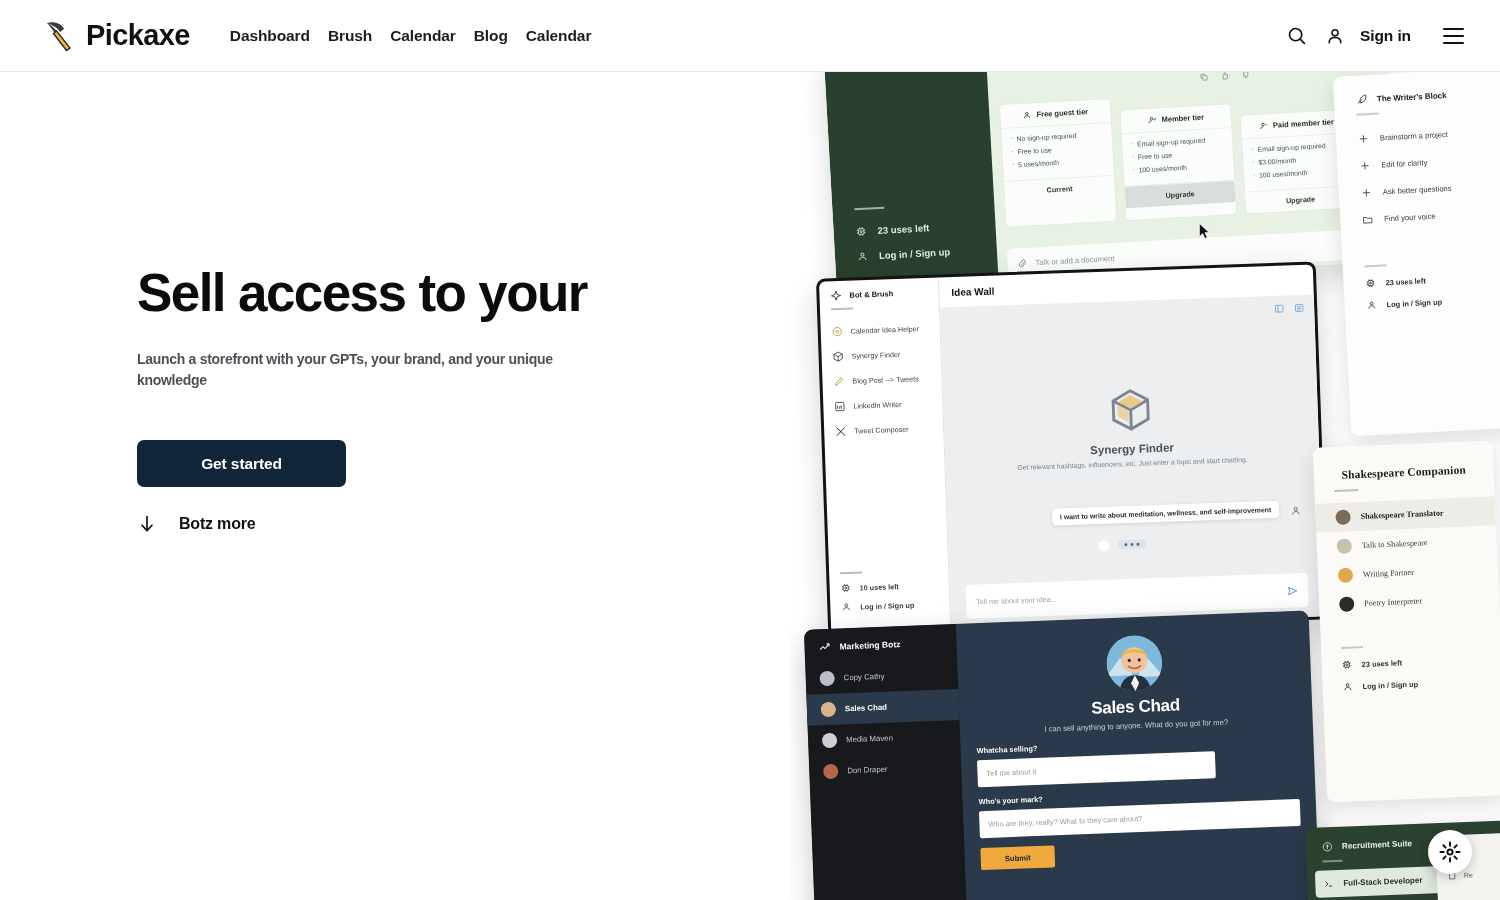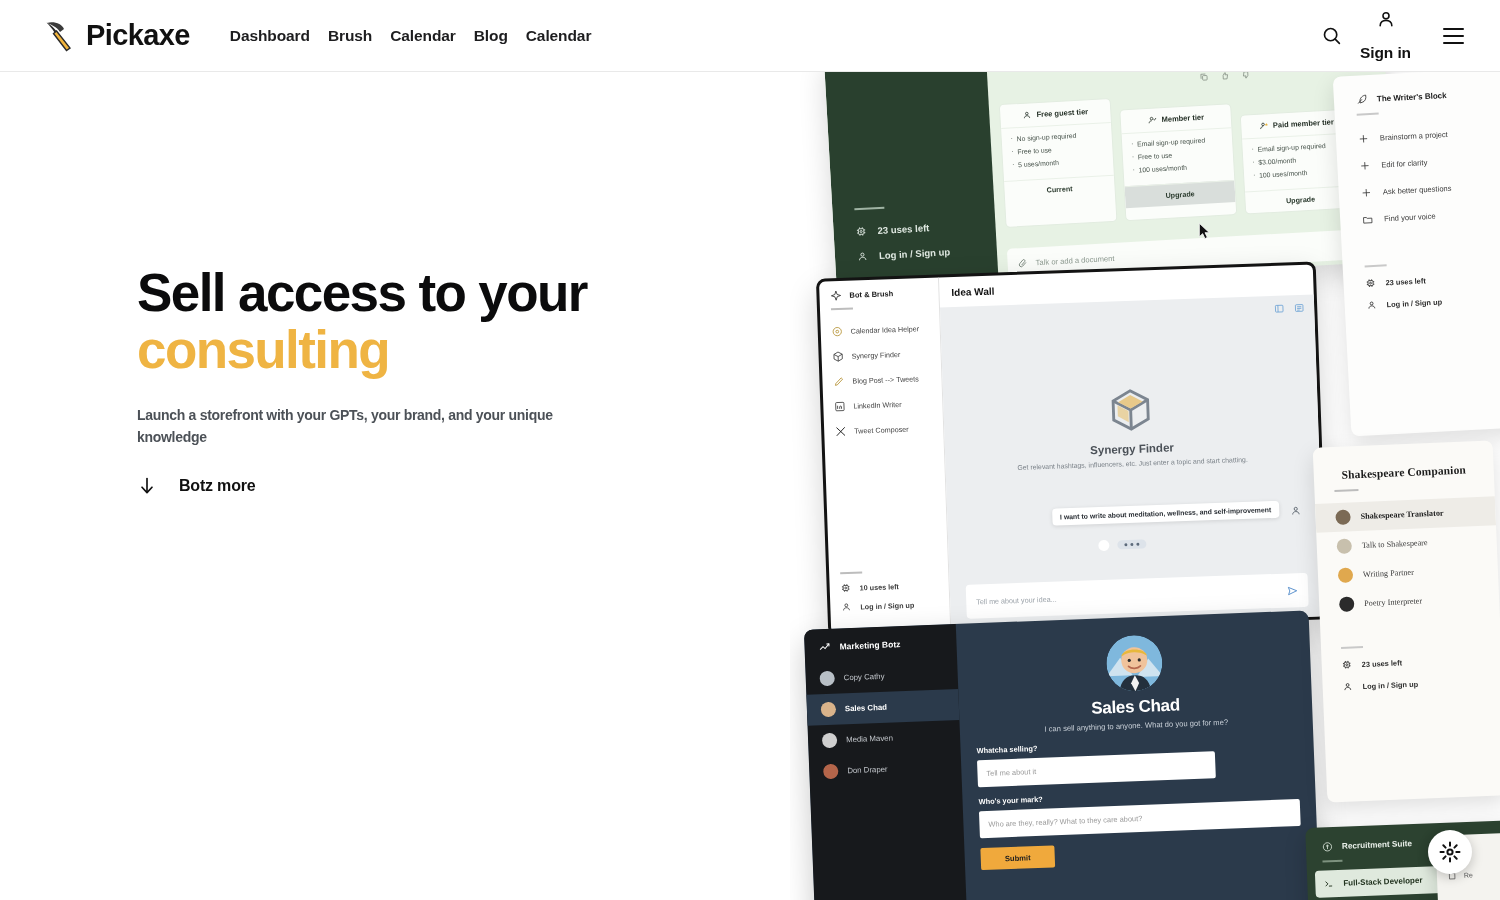--- a/index.html
+++ b/index.html
@@ -29,21 +29,21 @@
   .nav { display: flex; align-items: center; gap: 18px; margin-left: 40px; }
   .nav-link {
     font-size: 15.5px; font-weight: 600; color: #1d1d1f; letter-spacing: -0.1px;
     cursor: pointer; text-decoration: none;
   }
   .header-right {
     margin-left: auto; margin-right: 36px;
     display: flex; align-items: center; gap: 18px;
   }
   .icon-btn { display:flex; align-items:center; justify-content:center; cursor:pointer; }
-  .signin-group { display:flex; align-items:center; gap: 15px; cursor:pointer;flex-direction:column; }
+  .signin-group { display:flex; align-items:center; gap: 15px; cursor:pointer; }
   .signin-label { font-size: 15.5px; font-weight: 700; color: #111; letter-spacing: -0.1px; }
   .hamburger { margin-left: 14px; display:flex; flex-direction:column; gap:5px; cursor:pointer; }
   .hamburger span { display:block; width: 21px; height: 2px; background:#111; border-radius:1px; }
 
   
   .hero-left { position: absolute; left: 137px; top: 265px; width: 560px; }
   .hero-title {
     font-size: 53px; font-weight: 800; line-height: 1.07;
     letter-spacing: -1.6px; color: #0b0b0c;
   }
@@ -298,23 +298,23 @@
         <span></span>
           <span></span>
           <span></span>
       </div>
     </div>
   </div>
 
   <div class="hero-left">
     <h1 class="hero-title">
       <span>Sell access to your</span>
-      <span class="accent">consulting</span>
     </h1>
     <p class="hero-sub">Launch a storefront with your GPTs, your brand, and your unique knowledge</p>
+    <button class="btn-primary">Get started</button>
     <div class="learn-more">
       <span>
         <svg width="20" height="22" viewBox="0 0 24 24" fill="none" stroke="#111" stroke-width="2" stroke-linecap="round" stroke-linejoin="round">
           <line x1="12" y1="3" x2="12" y2="19"></line>
             <polyline points="6,13.5 12,20 18,13.5"></polyline>
         </svg>
       </span>
       <span class="learn-more-label">Botz more</span>
     </div>
   </div>

